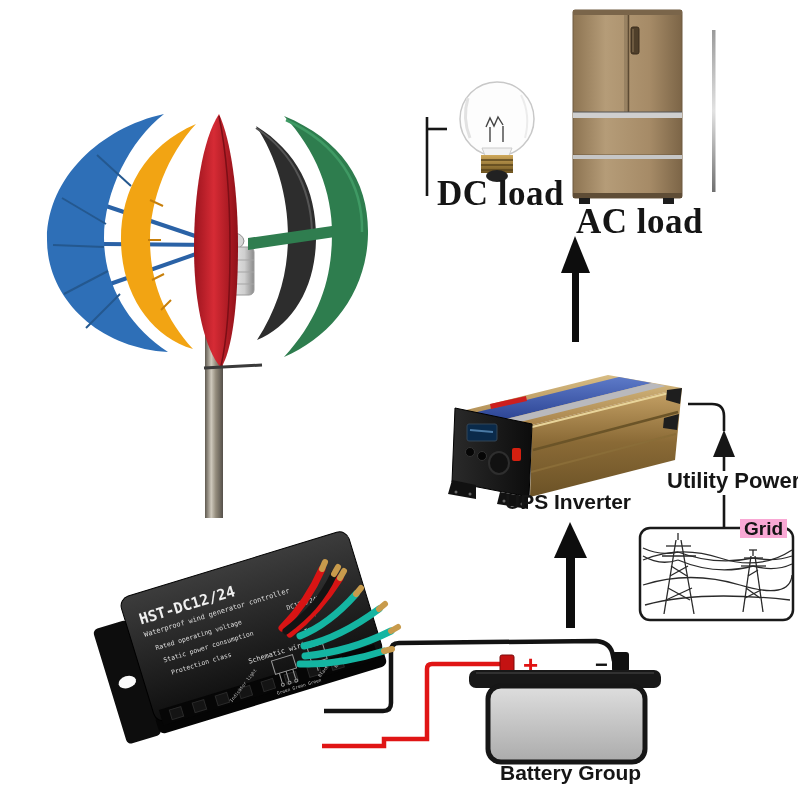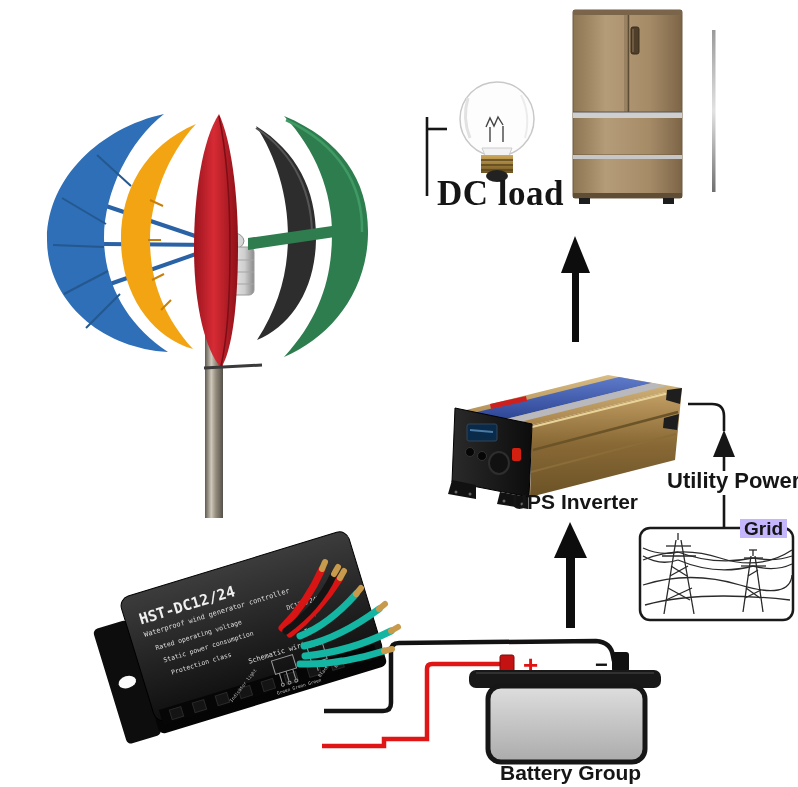--- a/index.html
+++ b/index.html
@@ -2,21 +2,21 @@
 <html><head>
 <meta charset="utf-8">
 <style>
   html,body{margin:0;padding:0;background:#fff;}
   .stage{position:relative;width:798px;height:787px;background:#ffffff;overflow:hidden;
          font-family:"Liberation Sans",sans-serif;}
   .stage svg.scene{position:absolute;left:0;top:0;}
   .lbl{position:absolute;color:#151515;white-space:nowrap;line-height:1;}
   .serif{font-family:"Liberation Serif",serif;font-weight:700;font-size:35px;letter-spacing:0.5px;}
   .sans{font-family:"Liberation Sans",sans-serif;font-weight:700;}
-  .ctr{text-align:right;}
+  .ctr{text-align:center;}
 </style>
 </head>
 <body>
 
 <div class="stage">
 
 <svg class="scene" width="798" height="787" viewBox="0 0 798 787">
   <defs>
     <linearGradient id="poleG" x1="0" y1="0" x2="1" y2="0">
       <stop offset="0" stop-color="#5f594f"></stop>
@@ -320,18 +320,19 @@
       <path d="M391,631 L398,627"></path>
           <path d="M384,651 L392,649"></path>
       <path d="M322,569 L325,562"></path>
           <path d="M340,578 L344,571"></path>
           <path d="M334,574 L338,567"></path>
     </g>
   </g>
 </svg>
 
 <div class="lbl serif" style="left:437px;top:176px;">DC load</div>
+<div class="lbl serif" style="left:576px;top:204px;">AC load</div>
 <div class="lbl sans ctr" style="left:498px;top:491px;width:140px;font-size:21px;">UPS Inverter</div>
 <div class="lbl sans" style="left:667px;top:470px;font-size:22px;">Utility Power</div>
-<div class="lbl sans" style="left:740px;top:519px;font-size:19px;background:#c4b5fd;padding:0 4px;">Grid</div>
+<div class="lbl sans" style="left:740px;top:519px;font-size:19px;background:#f9a8d4;padding:0 4px;">Grid</div>
 <div class="lbl sans ctr" style="left:500px;top:762px;width:130px;font-size:21px;">Battery Group</div>
 
 </div>
 
 </body></html>

